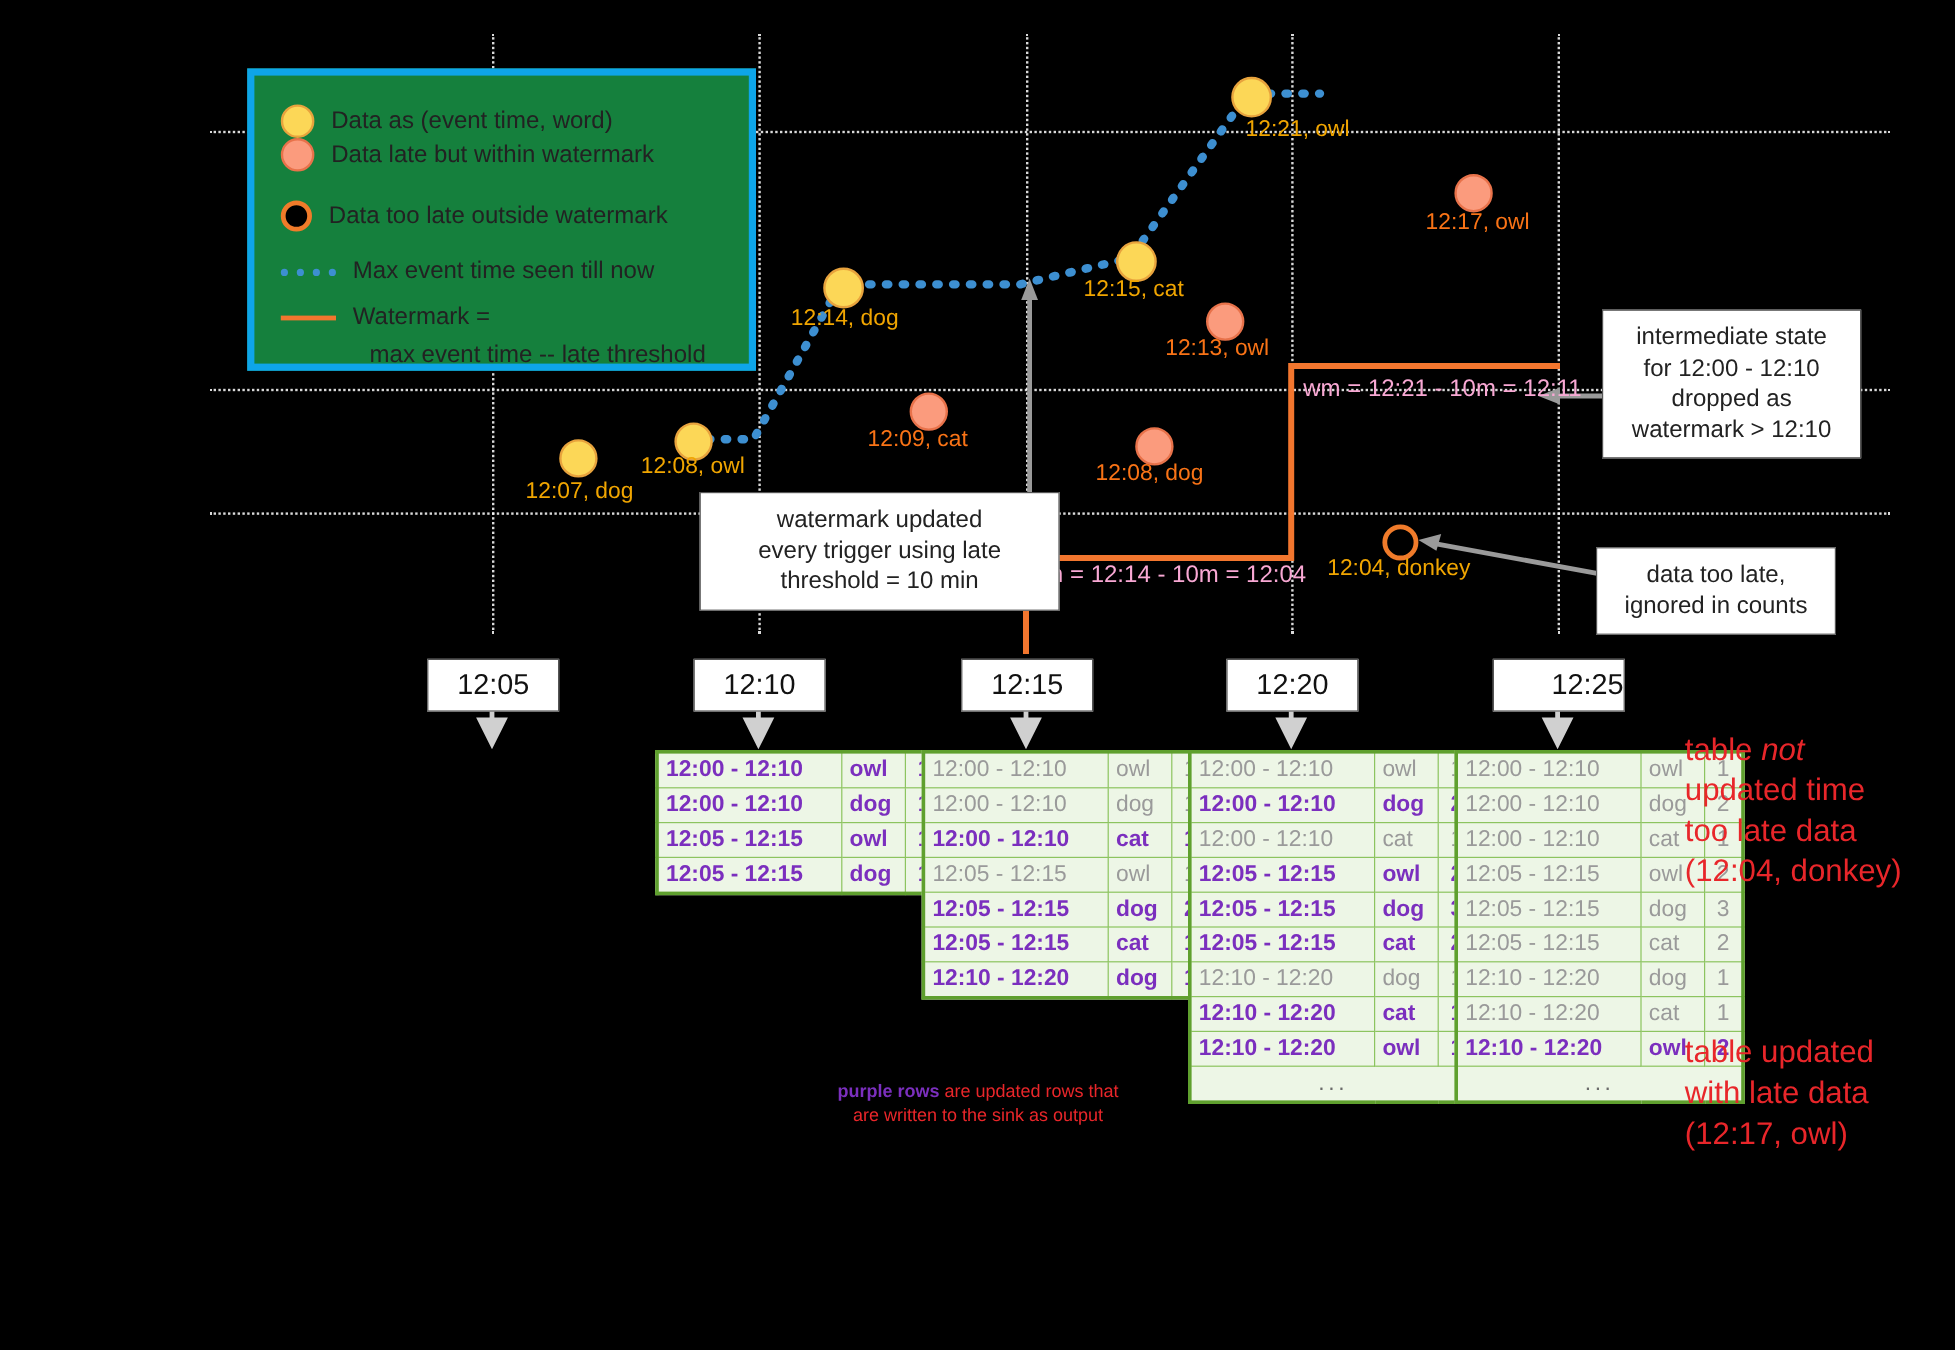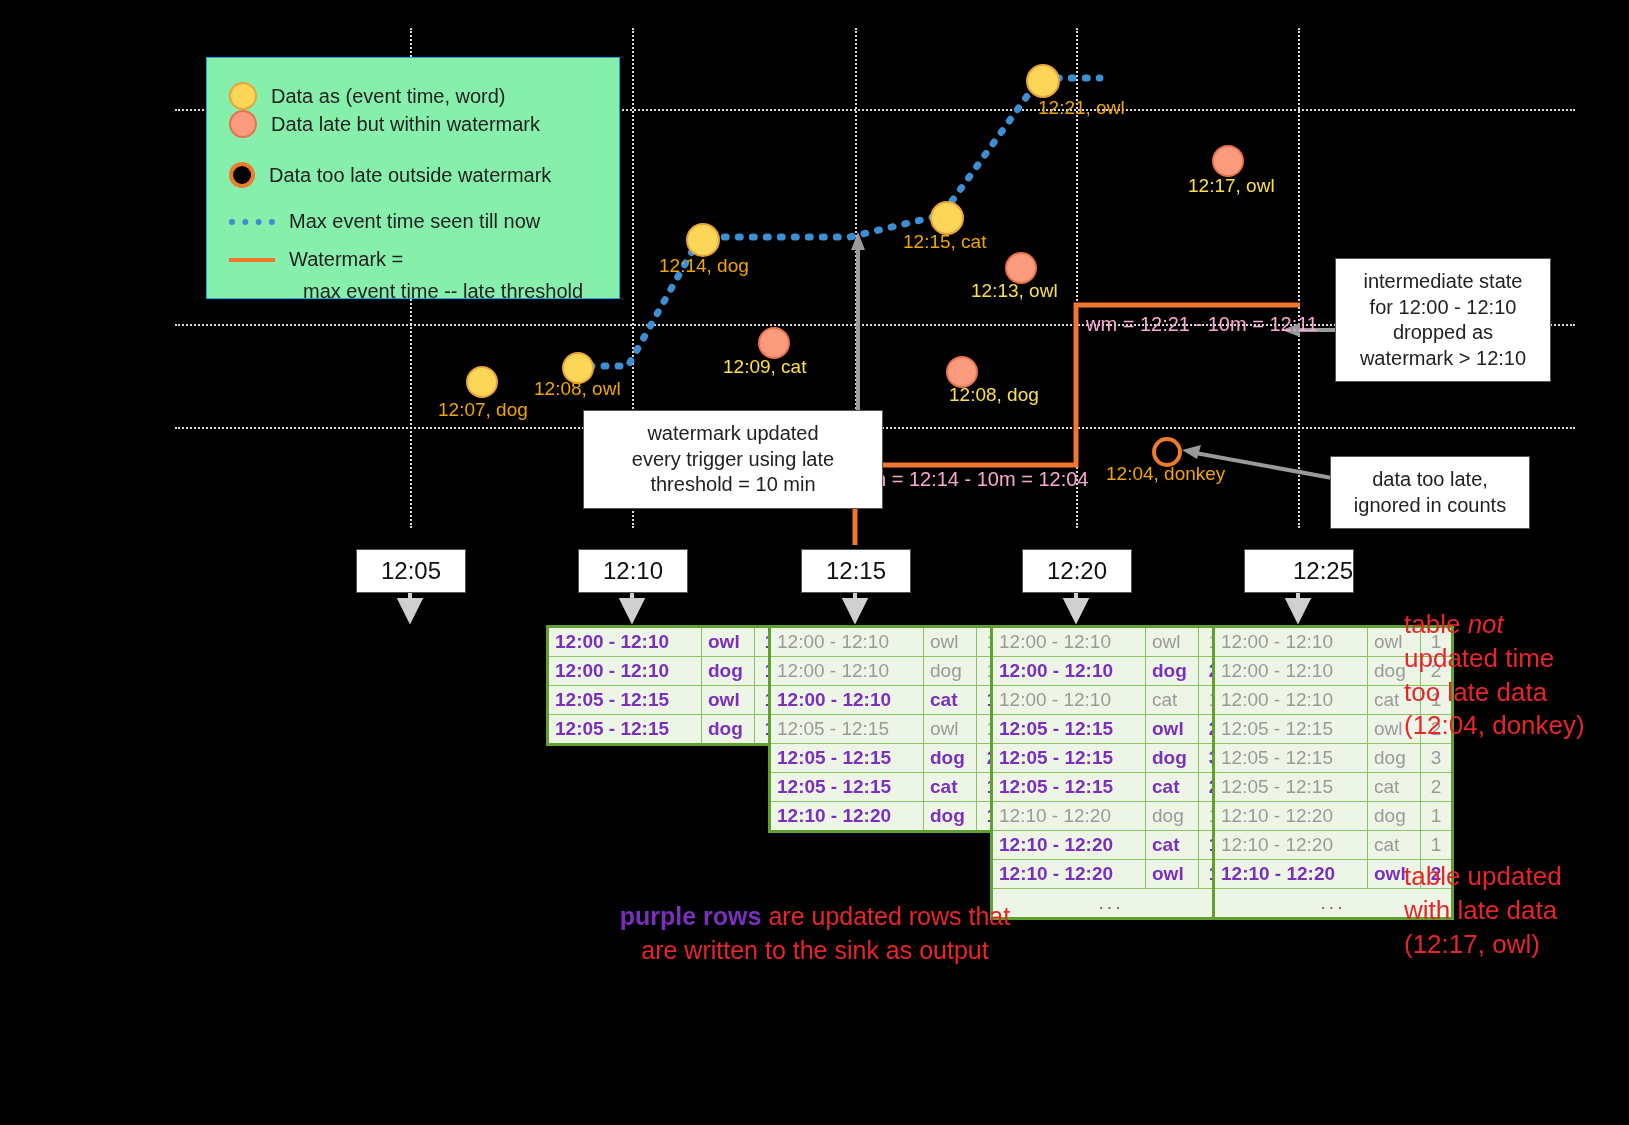--- a/index.html
+++ b/index.html
@@ -6,45 +6,45 @@
   #stage{position:relative;width:1629px;height:1125px;background:#000;font-family:"Liberation Sans",sans-serif;overflow:hidden;}
   .gl{position:absolute;background:transparent;}
   .gl-h{height:0;border-top:2px dotted #ffffff;opacity:.85;}
   .gl-v{width:0;border-left:2px dotted #ffffff;opacity:.85;}
 
   .dot{position:absolute;border-radius:50%;}
   .dot.yellow{background:#fcd757;border:2px solid #e8a33d;}
   .dot.salmon{background:#fb9b7d;border:2px solid #e8724a;}
   .dot.hollow{background:#000;border:4px solid #f07b2a;}
   .lbl{position:absolute;color:#f0a500;font-size:19px;white-space:nowrap;}
-  .lbl.sal{color:#fde047;}
+  .lbl.sal{color:#f97316;}
   .lbl.hol{color:#f0a500;}
 
-  .legend{position:absolute;left:206px;top:57px;width:412px;height:240px;background:#86efac;border:1px solid #0ea5e9;}
+  .legend{position:absolute;left:206px;top:57px;width:412px;height:240px;background:#15803d;border:6px solid #0ea5e9;}
   .legend .row{position:absolute;display:flex;align-items:center;color:#222;font-size:20px;}
   .legend .swatch{margin-right:14px;}
   .dash-line{width:46px;height:0;border-top:6px dotted #3d8fd1;margin-right:14px;}
   .solid-line{width:46px;height:0;border-top:4px solid #f2762e;margin-right:14px;}
 
   .callout{position:absolute;background:#fff;border:1px solid #555;color:#222;font-size:20px;line-height:1.28;padding:10px 12px;box-sizing:border-box;}
   .tick{position:absolute;background:#fff;border:1px solid #555;color:#111;font-size:24px;text-align:center;width:108px;height:42px;line-height:42px;}
 
   .wmlabel{position:absolute;color:#f9a8d4;font-size:20px;white-space:nowrap;}
 
   table.state{position:absolute;border-collapse:collapse;background:#edf6e6;border:3px solid #5fa02e;}
   table.state td{border:1px solid #8cc45f;font-size:19px;padding:3px 6px;white-space:nowrap;color:#9a9a9a;}
   table.state td.win{min-width:140px;}
   table.state td.word{text-align:left;min-width:40px;}
   table.state td.cnt{text-align:center;min-width:18px;}
   table.state tr.purple td{color:#7b2fbe;font-weight:bold;}
   table.state tr.dots td{text-align:center;color:#6b6b6b;letter-spacing:3px;}
 
   .note-red{position:absolute;color:#e8262a;font-size:26px;line-height:1.3;}
   .note-red i{font-style:italic;}
-  .note-center{position:absolute;font-size:25px;text-align:center;line-height:1.35;}
+  .note-center{position:absolute;font-size:15px;text-align:center;line-height:1.35;}
   .note-center .p{color:#7b2fbe;font-weight:bold;}
   .note-center .r{color:#e8262a;}
 
   svg.overlay{position:absolute;left:0;top:0;width:1629px;height:1125px;pointer-events:none;}
 </style>
 </head>
 <body>
 
 <div id="stage">
 
@@ -125,21 +125,21 @@
   <div class="dot yellow" style="left:1026px;top:64px;width:30px;height:30px;"></div>
   <div class="lbl" style="left:1038px;top:97px;">12:21, owl</div>
 
   <div class="dot salmon" style="left:758px;top:327px;width:28px;height:28px;"></div>
   <div class="lbl sal" style="left:723px;top:356px;">12:09, cat</div>
 
   <div class="dot salmon" style="left:1005px;top:252px;width:28px;height:28px;"></div>
   <div class="lbl sal" style="left:971px;top:280px;">12:13, owl</div>
 
   <div class="dot salmon" style="left:946px;top:356px;width:28px;height:28px;"></div>
-  <div class="lbl sal" style="left:913px;top:384px;margin-left:36px;">12:08, dog</div>
+  <div class="lbl sal" style="left:913px;top:384px;">12:08, dog</div>
 
   <div class="dot salmon" style="left:1212px;top:145px;width:28px;height:28px;"></div>
   <div class="lbl sal" style="left:1188px;top:175px;">12:17, owl</div>
 
   <div class="dot hollow" style="left:1152px;top:437px;width:22px;height:22px;"></div>
   <div class="lbl hol" style="left:1106px;top:463px;">12:04, donkey</div>
 
   <div class="wmlabel" style="left:855px;top:468px;">wm = 12:14 - 10m = 12:04</div>
   <div class="wmlabel" style="left:1086px;top:313px;">wm = 12:21 - 10m = 12:11</div>
 

